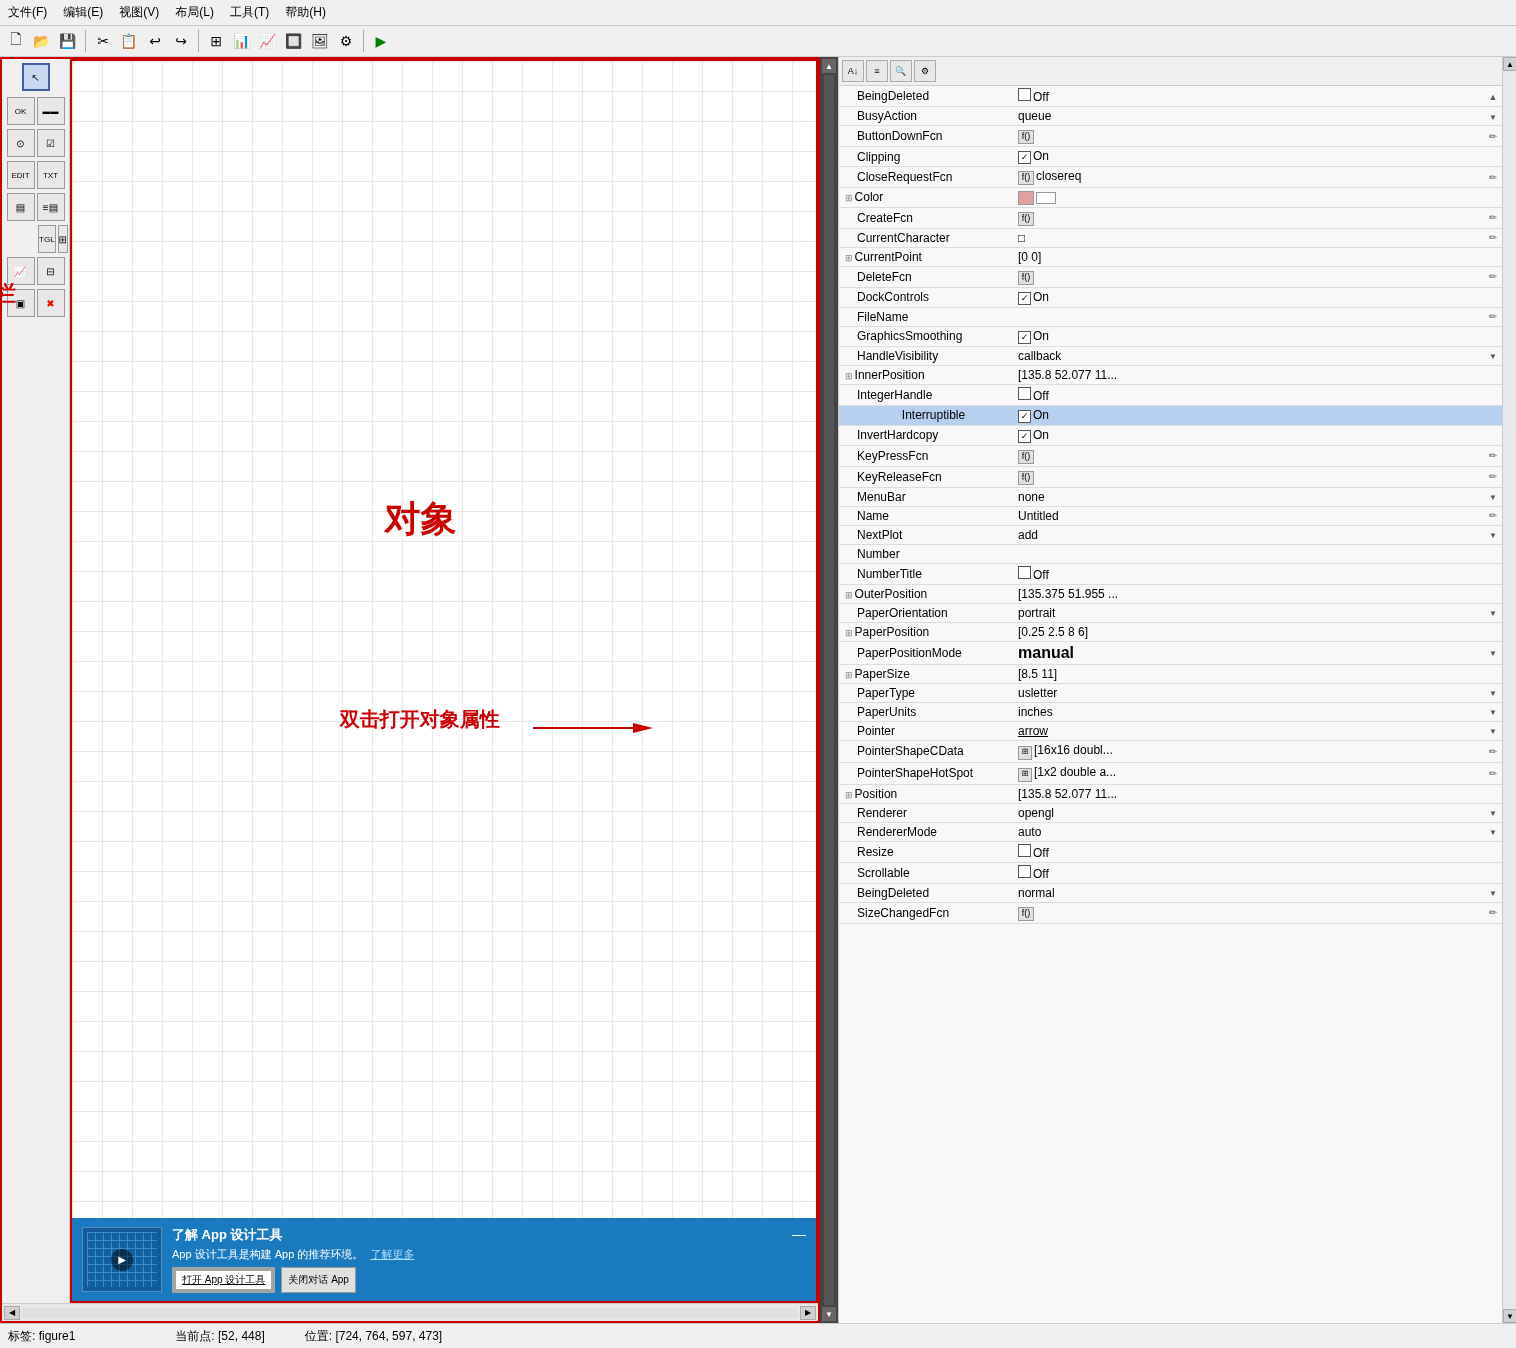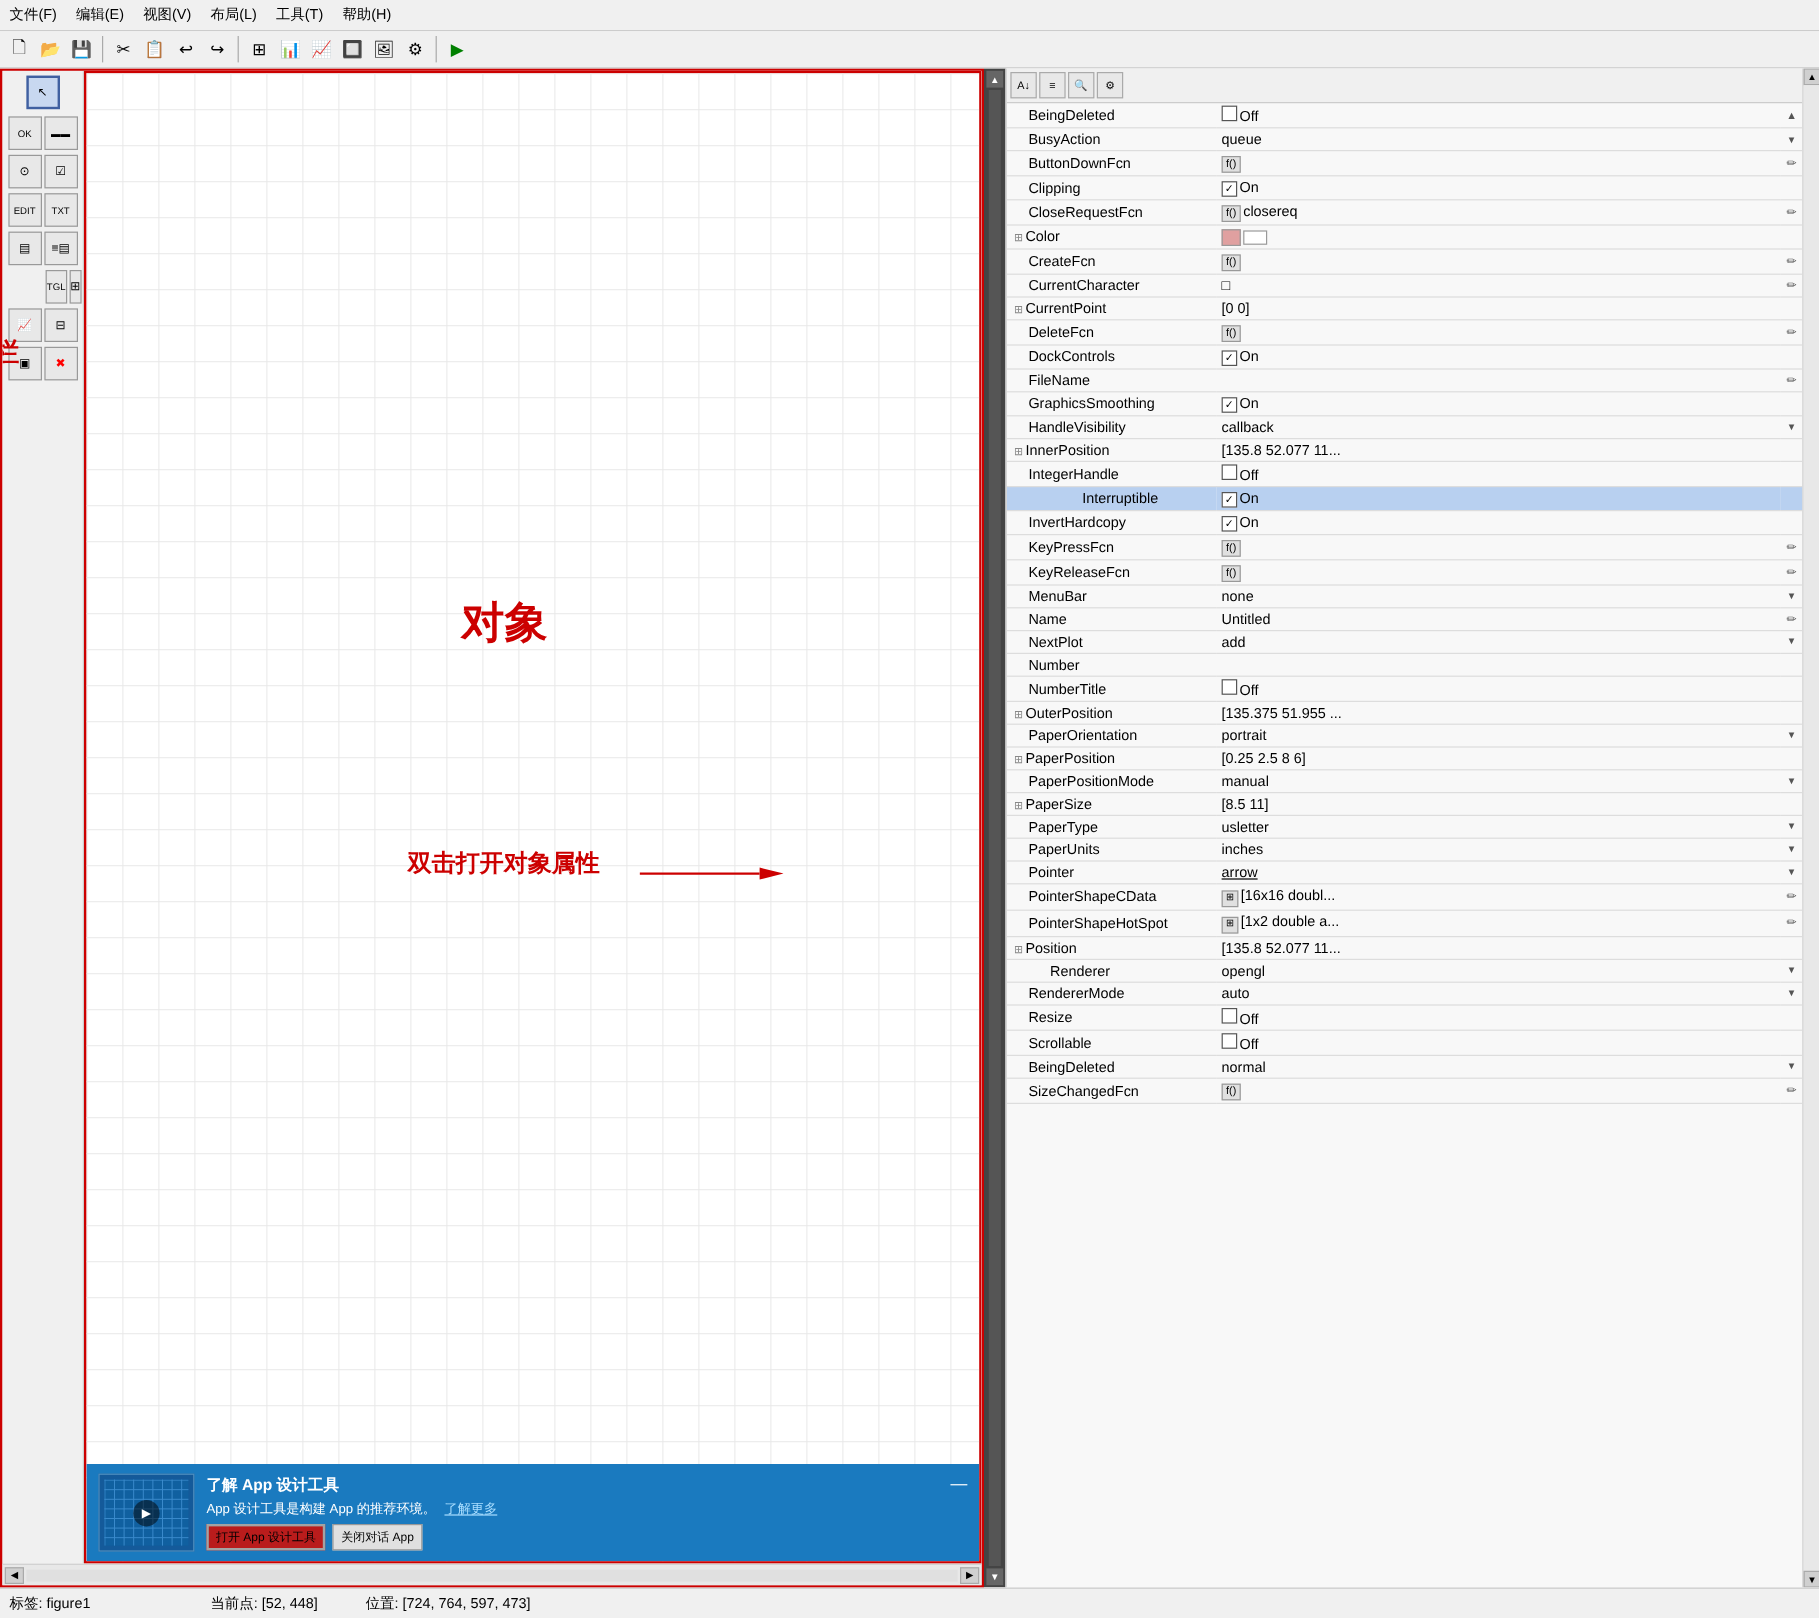--- a/index.html
+++ b/index.html
@@ -124,21 +124,21 @@
               <div style="width:70px; height:55px; background-image: linear-gradient(#3a8acc 1px, transparent 1px), linear-gradient(90deg, #3a8acc 1px, transparent 1px); background-size: 8px 8px; background-color:#1060a0;"></div>
               <div style="position:absolute; width:22px; height:22px; background:rgba(0,0,0,0.5); border-radius:50%; display:flex; align-items:center; justify-content:center; color:white; font-size:10px;">▶</div>
             </div>
             <div style="flex:1; color:white;">
               <div style="font-size:13px; font-weight:bold; margin-bottom:3px;">了解 App 设计工具</div>
               <div style="font-size:11px;">
                 <span>App 设计工具是构建 App 的推荐环境。</span>
                 <a href="#" style="color:#aadeff; margin-left:4px;">了解更多</a>
               </div>
               <div style="display:flex; gap:6px; margin-top:5px;">
-                <button style="background:#b91c1c; border:2px solid #a3a3a3; padding:2px 6px; font-size:10px; cursor:pointer;">打开 App 设计工具</button>
+                <button style="background:#ffffff; border:4px solid #a3a3a3; padding:2px 6px; font-size:10px; cursor:pointer;text-decoration:underline;">打开 App 设计工具</button>
                 <button style="background:#e0e0e0; border:1px solid #999; padding:2px 6px; font-size:10px; cursor:pointer;">关闭对话 App</button>
               </div>
             </div>
             <div style="color:white; font-size:14px; cursor:pointer; align-self:flex-start;">—</div>
           </div>
         </div>
       </div>
 
       <div style="height:18px; background:#e8e8e8; border-top:1px solid #ccc; display:flex; align-items:center; padding:0 2px;">
         <div style="width:16px; height:14px; background:#d0d0d0; border:1px solid #aaa; display:flex; align-items:center; justify-content:center; font-size:8px; cursor:pointer;">◀</div>
@@ -305,21 +305,21 @@
                 <td style="padding: 2px 4px; font-size: 12px; border-bottom: 1px solid rgb(221, 221, 221); white-space: nowrap; overflow: hidden; text-overflow: ellipsis;"><span>portrait</span></td>
                 <td style="padding: 2px; font-size: 10px; border-bottom: 1px solid rgb(221, 221, 221); text-align: center;"><span style="cursor:pointer; color:#555; font-size:8px;">▼</span></td>
               </tr>
               <tr>
                 <td style="padding: 2px 4px 2px 6px; font-size: 12px; border-bottom: 1px solid rgb(221, 221, 221); white-space: nowrap;"><span style="color:#888; margin-right:2px; font-size:9px; cursor:pointer;">⊞</span><span>PaperPosition</span></td>
                 <td style="padding: 2px 4px; font-size: 12px; border-bottom: 1px solid rgb(221, 221, 221); white-space: nowrap; overflow: hidden; text-overflow: ellipsis;"><span>[0.25 2.5 8 6]</span></td>
                 <td style="padding: 2px; font-size: 10px; border-bottom: 1px solid rgb(221, 221, 221); text-align: center;"></td>
               </tr>
               <tr>
                 <td style="padding: 2px 4px 2px 6px; font-size: 12px; border-bottom: 1px solid rgb(221, 221, 221); white-space: nowrap;"><span style="display:inline-block; width:12px;"></span><span>PaperPositionMode</span></td>
-                <td style="padding: 2px 4px; font-size: 12px; border-bottom: 1px solid rgb(221, 221, 221); white-space: nowrap; overflow: hidden; text-overflow: ellipsis;"><span>manual</span></td>
+                <td style="padding: 2px 4px; font-size: 16px; border-bottom: 1px solid rgb(221, 221, 221); white-space: nowrap; overflow: hidden; text-overflow: ellipsis; font-weight: bold;"><span>manual</span></td>
                 <td style="padding: 2px; font-size: 10px; border-bottom: 1px solid rgb(221, 221, 221); text-align: center;"><span style="cursor:pointer; color:#555; font-size:8px;">▼</span></td>
               </tr>
               <tr>
                 <td style="padding: 2px 4px 2px 6px; font-size: 12px; border-bottom: 1px solid rgb(221, 221, 221); white-space: nowrap;"><span style="color:#888; margin-right:2px; font-size:9px; cursor:pointer;">⊞</span><span>PaperSize</span></td>
                 <td style="padding: 2px 4px; font-size: 12px; border-bottom: 1px solid rgb(221, 221, 221); white-space: nowrap; overflow: hidden; text-overflow: ellipsis;"><span>[8.5 11]</span></td>
                 <td style="padding: 2px; font-size: 10px; border-bottom: 1px solid rgb(221, 221, 221); text-align: center;"></td>
               </tr>
               <tr>
                 <td style="padding: 2px 4px 2px 6px; font-size: 12px; border-bottom: 1px solid rgb(221, 221, 221); white-space: nowrap;"><span style="display:inline-block; width:12px;"></span><span>PaperType</span></td>
                 <td style="padding: 2px 4px; font-size: 12px; border-bottom: 1px solid rgb(221, 221, 221); white-space: nowrap; overflow: hidden; text-overflow: ellipsis;"><span>usletter</span></td>
@@ -344,21 +344,21 @@
                 <td style="padding: 2px 4px 2px 6px; font-size: 12px; border-bottom: 1px solid rgb(221, 221, 221); white-space: nowrap;"><span style="display:inline-block; width:12px;"></span><span>PointerShapeHotSpot</span></td>
                 <td style="padding: 2px 4px; font-size: 12px; border-bottom: 1px solid rgb(221, 221, 221); white-space: nowrap; overflow: hidden; text-overflow: ellipsis;"><span style="display:inline-block; width:14px; height:14px; background:#e0e0e0; border:1px solid #999; text-align:center; font-size:8px; cursor:pointer; margin-right:2px;">⊞</span><span>[1x2  double a...</span></td>
                 <td style="padding: 2px; font-size: 10px; border-bottom: 1px solid rgb(221, 221, 221); text-align: center;"><span style="cursor:pointer; color:#555; font-size:10px;">✏</span></td>
               </tr>
               <tr>
                 <td style="padding: 2px 4px 2px 6px; font-size: 12px; border-bottom: 1px solid rgb(221, 221, 221); white-space: nowrap;"><span style="color:#888; margin-right:2px; font-size:9px; cursor:pointer;">⊞</span><span>Position</span></td>
                 <td style="padding: 2px 4px; font-size: 12px; border-bottom: 1px solid rgb(221, 221, 221); white-space: nowrap; overflow: hidden; text-overflow: ellipsis;"><span>[135.8 52.077 11...</span></td>
                 <td style="padding: 2px; font-size: 10px; border-bottom: 1px solid rgb(221, 221, 221); text-align: center;"></td>
               </tr>
               <tr>
-                <td style="padding: 2px 4px 2px 24px; font-size: 12px; border-bottom: 1px solid rgb(221, 221, 221); white-space: nowrap;"><span style="display:inline-block; width:12px;"></span><span>Renderer</span></td>
+                <td style="padding: 2px 4px 2px 6px; font-size: 12px; border-bottom: 1px solid rgb(221, 221, 221); white-space: nowrap;"><span style="display:inline-block; width:12px;"></span><span>Renderer</span></td>
                 <td style="padding: 2px 4px; font-size: 12px; border-bottom: 1px solid rgb(221, 221, 221); white-space: nowrap; overflow: hidden; text-overflow: ellipsis;"><span>opengl</span></td>
                 <td style="padding: 2px; font-size: 10px; border-bottom: 1px solid rgb(221, 221, 221); text-align: center;"><span style="cursor:pointer; color:#555; font-size:8px;">▼</span></td>
               </tr>
               <tr>
                 <td style="padding: 2px 4px 2px 6px; font-size: 12px; border-bottom: 1px solid rgb(221, 221, 221); white-space: nowrap;"><span style="display:inline-block; width:12px;"></span><span>RendererMode</span></td>
                 <td style="padding: 2px 4px; font-size: 12px; border-bottom: 1px solid rgb(221, 221, 221); white-space: nowrap; overflow: hidden; text-overflow: ellipsis;"><span>auto</span></td>
                 <td style="padding: 2px; font-size: 10px; border-bottom: 1px solid rgb(221, 221, 221); text-align: center;"><span style="cursor:pointer; color:#555; font-size:8px;">▼</span></td>
               </tr>
               <tr>
                 <td style="padding: 2px 4px 2px 6px; font-size: 12px; border-bottom: 1px solid rgb(221, 221, 221); white-space: nowrap;"><span style="display:inline-block; width:12px;"></span><span>Resize</span></td>

